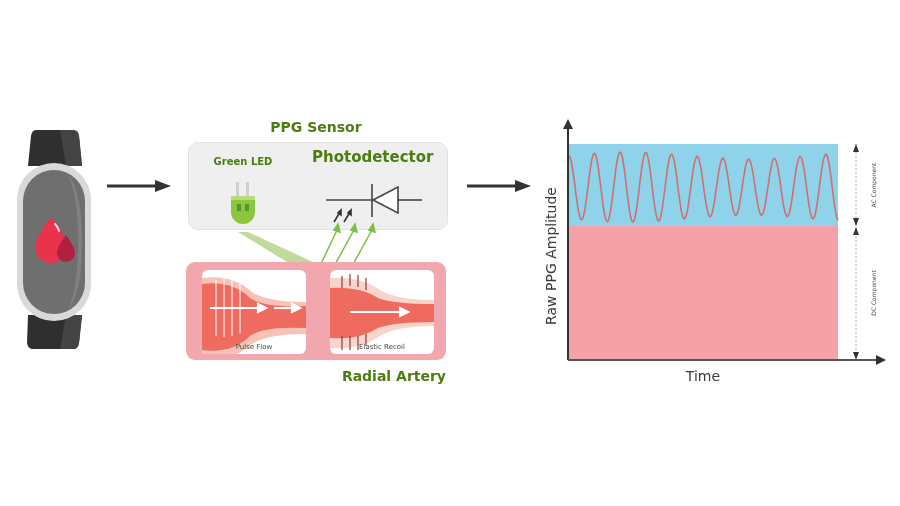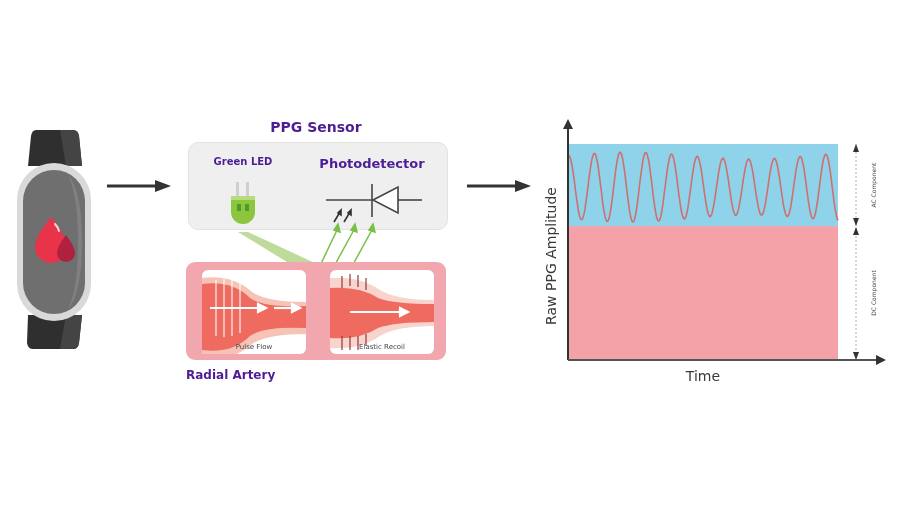--- a/index.html
+++ b/index.html
@@ -1,18 +1,18 @@
 <!DOCTYPE html>
 <html><head>
 <meta charset="utf-8">
 <style>
   html, body { margin:0; padding:0; background:#ffffff; }
   body { width:900px; height:506px; position:relative; overflow:hidden; font-family:"DejaVu Sans", sans-serif; }
   .abs { position:absolute; }
-  .title { font-family:"DejaVu Sans", sans-serif; color:#4c1d95; font-weight:600; }
+  .title { font-family:"DejaVu Sans", sans-serif; color:#4d7c0f; font-weight:600; }
   svg text { font-family:"DejaVu Sans", sans-serif; }
 </style>
 </head>
 <body>
 
 <svg class="abs" style="left:0;top:125px" width="110" height="230">
   <path d="M33 5 h40 q5 0 6 6 l3 30 h-54 l3-30 q1-6 5-6z" fill="#2f2f2f"></path>
   <path d="M60 5 h13 q5 0 6 6 l3 30 h-16z" fill="#444"></path>
   <path d="M28 190 h54 l-3 28 q-1 6-6 6 h-40 q-5 0-6-6z" fill="#2f2f2f"></path>
   <path d="M66 190 h16 l-3 28 q-1 6-6 6 h-13z" fill="#444"></path>
@@ -27,21 +27,21 @@
 </svg>
 
 <svg class="abs" style="left:105px;top:178px" width="70" height="16">
   <line x1="2" y1="8" x2="52" y2="8" stroke="#333" stroke-width="3"></line>
   <polygon points="50,2 66,8 50,14" fill="#333"></polygon>
 </svg>
 
 <div class="abs title" style="left:186px;top:119px;width:260px;text-align:center;font-size:14px;">PPG Sensor</div>
 <div class="abs" style="left:188px;top:142px;width:258px;height:86px;background:#efefef;border:1px solid #e2e2e2;border-radius:10px;"></div>
 <div class="abs title" style="left:198px;top:156px;width:90px;text-align:center;font-size:10px;">Green LED</div>
-<div class="abs title" style="left:312px;top:156px;width:120px;text-align:center;font-size:13px;">Photodetector</div>
+<div class="abs title" style="left:312px;top:148px;width:120px;text-align:center;font-size:15px;">Photodetector</div>
 
 <svg class="abs" style="left:180px;top:220px" width="280" height="60">
   <polygon points="58,12 68,12 150,50 120,50" fill="#a9cf7a" opacity="0.75"></polygon>
   <g stroke="#7bbf45" stroke-width="1.5" fill="#7bbf45">
     <line x1="138" y1="50" x2="158" y2="8"></line>
       <polygon points="158,4 160,12 154,10"></polygon>
     <line x1="152" y1="50" x2="175" y2="8"></line>
       <polygon points="175,4 177,12 171,10"></polygon>
     <line x1="170" y1="50" x2="193" y2="8"></line>
       <polygon points="193,4 195,12 189,10"></polygon>
@@ -105,21 +105,21 @@
       <line x1="28" y1="80" x2="28" y2="66"></line>
       <line x1="36" y1="76" x2="36" y2="64"></line>
   </g>
   <g stroke="#fff" stroke-width="2.2" fill="#fff">
     <line x1="20" y1="42" x2="70" y2="42"></line>
       <polygon points="70,38 78,42 70,46"></polygon>
   </g>
   <text x="52" y="79" text-anchor="middle" font-size="7" fill="#444">Elastic Recoil</text>
 </svg>
 
-<div class="abs title" style="left:186px;top:368px;width:260px;text-align:left;font-size:12px;">Radial Artery</div>
+<div class="abs title" style="left:186px;top:368px;width:260px;text-align:right;font-size:14px;">Radial Artery</div>
 
 <svg class="abs" style="left:465px;top:178px" width="70" height="16">
   <line x1="2" y1="8" x2="52" y2="8" stroke="#333" stroke-width="3"></line>
   <polygon points="50,2 66,8 50,14" fill="#333"></polygon>
 </svg>
 
 <svg id="chart" class="abs" style="left:530px;top:115px" width="370" height="280">
   <rect id="ac-band" fill="#8fd3ea" x="38" y="29" width="270" height="82.08"></rect>
   <rect id="dc-band" fill="#f4a1a8" x="38" y="111.08" width="270" height="133.92000000000002"></rect>
   <path id="wave" fill="none" stroke="#cf6f6f" stroke-width="1.6" d="M38.0 41.0L38.7 40.6L39.4 41.0L40.0 42.2L40.7 44.3L41.4 47.1L42.0 50.7L42.7 54.8L43.4 59.4L44.1 64.3L44.8 69.5L45.4 74.8L46.1 80.0L46.8 85.1L47.5 89.7L48.1 94.0L48.8 97.6L49.5 100.6L50.1 102.8L50.8 104.1L51.5 104.6L52.2 104.2L52.9 103.0L53.5 100.9L54.2 98.0L54.9 94.4L55.5 90.1L56.2 85.4L56.9 80.3L57.6 74.9L58.3 69.4L58.9 64.0L59.6 58.8L60.3 54.0L61.0 49.6L61.6 45.8L62.3 42.7L63.0 40.4L63.6 39.0L64.3 38.4L65.0 38.8L65.7 40.1L66.3 42.2L67.0 45.2L67.7 48.9L68.4 53.2L69.0 58.1L69.7 63.3L70.4 68.8L71.1 74.4L71.8 80.0L72.4 85.3L73.1 90.3L73.8 94.8L74.5 98.7L75.1 101.9L75.8 104.3L76.5 105.8L77.2 106.4L77.8 106.0L78.5 104.8L79.2 102.6L79.8 99.6L80.5 95.9L81.2 91.5L81.9 86.5L82.6 81.2L83.2 75.6L83.9 69.9L84.6 64.2L85.3 58.8L85.9 53.7L86.6 49.1L87.3 45.1L88.0 41.9L88.6 39.4L89.3 37.9L90.0 37.3L90.7 37.6L91.3 38.8L92.0 41.0L92.7 44.0L93.3 47.8L94.0 52.2L94.7 57.2L95.4 62.6L96.0 68.2L96.7 74.0L97.4 79.6L98.1 85.1L98.8 90.3L99.4 94.9L100.1 98.9L100.8 102.2L101.4 104.7L102.1 106.2L102.8 106.9L103.5 106.6L104.2 105.3L104.8 103.2L105.5 100.2L106.2 96.5L106.8 92.1L107.5 87.1L108.2 81.7L108.9 76.1L109.5 70.4L110.2 64.7L110.9 59.3L111.6 54.1L112.3 49.5L112.9 45.5L113.6 42.2L114.3 39.8L114.9 38.2L115.6 37.5L116.3 37.8L117.0 39.0L117.6 41.1L118.3 44.0L119.0 47.7L119.7 52.1L120.3 56.9L121.0 62.2L121.7 67.7L122.4 73.4L123.0 79.0L123.7 84.4L124.4 89.4L125.1 94.0L125.8 97.9L126.4 101.2L127.1 103.6L127.8 105.2L128.4 105.9L129.1 105.7L129.8 104.5L130.5 102.5L131.1 99.6L131.8 96.0L132.5 91.8L133.2 87.0L133.8 81.9L134.5 76.5L135.2 71.0L135.9 65.5L136.6 60.3L137.2 55.3L137.9 50.9L138.6 47.0L139.3 43.8L139.9 41.4L140.6 39.8L141.3 39.1L141.9 39.3L142.6 40.4L143.3 42.4L144.0 45.1L144.7 48.6L145.3 52.7L146.0 57.3L146.7 62.2L147.4 67.5L148.0 72.8L148.7 78.1L149.4 83.2L150.1 88.0L150.7 92.3L151.4 96.1L152.1 99.2L152.8 101.6L153.4 103.1L154.1 103.8L154.8 103.7L155.4 102.6L156.1 100.8L156.8 98.2L157.5 94.9L158.2 90.9L158.8 86.5L159.5 81.7L160.2 76.7L160.9 71.5L161.5 66.4L162.2 61.5L162.9 56.9L163.6 52.7L164.2 49.0L164.9 46.0L165.6 43.7L166.3 42.1L166.9 41.4L167.6 41.5L168.3 42.5L168.9 44.2L169.6 46.7L170.3 49.9L171.0 53.6L171.7 57.9L172.3 62.5L173.0 67.3L173.7 72.3L174.3 77.2L175.0 82.0L175.7 86.5L176.4 90.5L177.1 94.1L177.7 97.1L178.4 99.3L179.1 100.8L179.8 101.6L180.4 101.5L181.1 100.6L181.8 99.0L182.5 96.6L183.1 93.6L183.8 90.0L184.5 85.9L185.2 81.5L185.8 76.8L186.5 72.0L187.2 67.3L187.9 62.6L188.5 58.3L189.2 54.3L189.9 50.8L190.5 47.9L191.2 45.7L191.9 44.2L192.6 43.4L193.3 43.4L193.9 44.2L194.6 45.8L195.3 48.0L195.9 50.9L196.6 54.4L197.3 58.3L198.0 62.6L198.7 67.2L199.3 71.8L200.0 76.5L200.7 81.0L201.3 85.3L202.0 89.2L202.7 92.6L203.4 95.5L204.1 97.7L204.7 99.3L205.4 100.1L206.1 100.1L206.8 99.4L207.4 97.9L208.1 95.7L208.8 92.9L209.4 89.6L210.1 85.7L210.8 81.5L211.5 77.1L212.2 72.5L212.8 67.9L213.5 63.4L214.2 59.2L214.8 55.3L215.5 51.8L216.2 48.9L216.9 46.7L217.6 45.1L218.2 44.3L218.9 44.2L219.6 44.9L220.3 46.3L220.9 48.4L221.6 51.1L222.3 54.4L223.0 58.2L223.6 62.4L224.3 66.8L225.0 71.4L225.6 76.0L226.3 80.5L227.0 84.7L227.7 88.7L228.3 92.1L229.0 95.1L229.7 97.4L230.4 99.0L231.0 99.9L231.7 100.1L232.4 99.5L233.1 98.1L233.8 96.0L234.4 93.3L235.1 90.0L235.8 86.2L236.4 82.0L237.1 77.6L237.8 72.9L238.5 68.3L239.2 63.7L239.8 59.4L240.5 55.3L241.2 51.8L241.8 48.8L242.5 46.4L243.2 44.6L243.9 43.7L244.6 43.5L245.2 44.0L245.9 45.4L246.6 47.4L247.3 50.2L247.9 53.5L248.6 57.4L249.3 61.6L250.0 66.2L250.6 70.9L251.3 75.7L252.0 80.4L252.7 84.8L253.3 89.0L254.0 92.7L254.7 95.8L255.4 98.3L256.0 100.1L256.7 101.2L257.4 101.5L258.0 100.9L258.7 99.6L259.4 97.5L260.1 94.7L260.8 91.3L261.4 87.4L262.1 83.0L262.8 78.3L263.4 73.4L264.1 68.5L264.8 63.7L265.5 59.0L266.1 54.7L266.8 50.9L267.5 47.6L268.2 44.9L268.9 43.0L269.5 41.9L270.2 41.6L270.9 42.1L271.6 43.4L272.2 45.5L272.9 48.4L273.6 51.9L274.3 55.9L274.9 60.4L275.6 65.3L276.3 70.3L276.9 75.5L277.6 80.5L278.3 85.3L279.0 89.8L279.6 93.8L280.3 97.3L281.0 100.1L281.7 102.1L282.4 103.3L283.0 103.7L283.7 103.2L284.4 101.8L285.1 99.7L285.7 96.8L286.4 93.2L287.1 89.0L287.8 84.3L288.4 79.3L289.1 74.1L289.8 68.8L290.5 63.5L291.1 58.5L291.8 53.8L292.5 49.6L293.1 46.0L293.8 43.1L294.5 41.0L295.2 39.7L295.8 39.3L296.5 39.8L297.2 41.1L297.9 43.3L298.6 46.3L299.2 50.0L299.9 54.3L300.6 59.1L301.3 64.3L301.9 69.7L302.6 75.2L303.3 80.6L303.9 85.8L304.6 90.6L305.3 95.0L306.0 98.7L306.6 101.7L307.3 104.0L308.0 105.3"></path>

